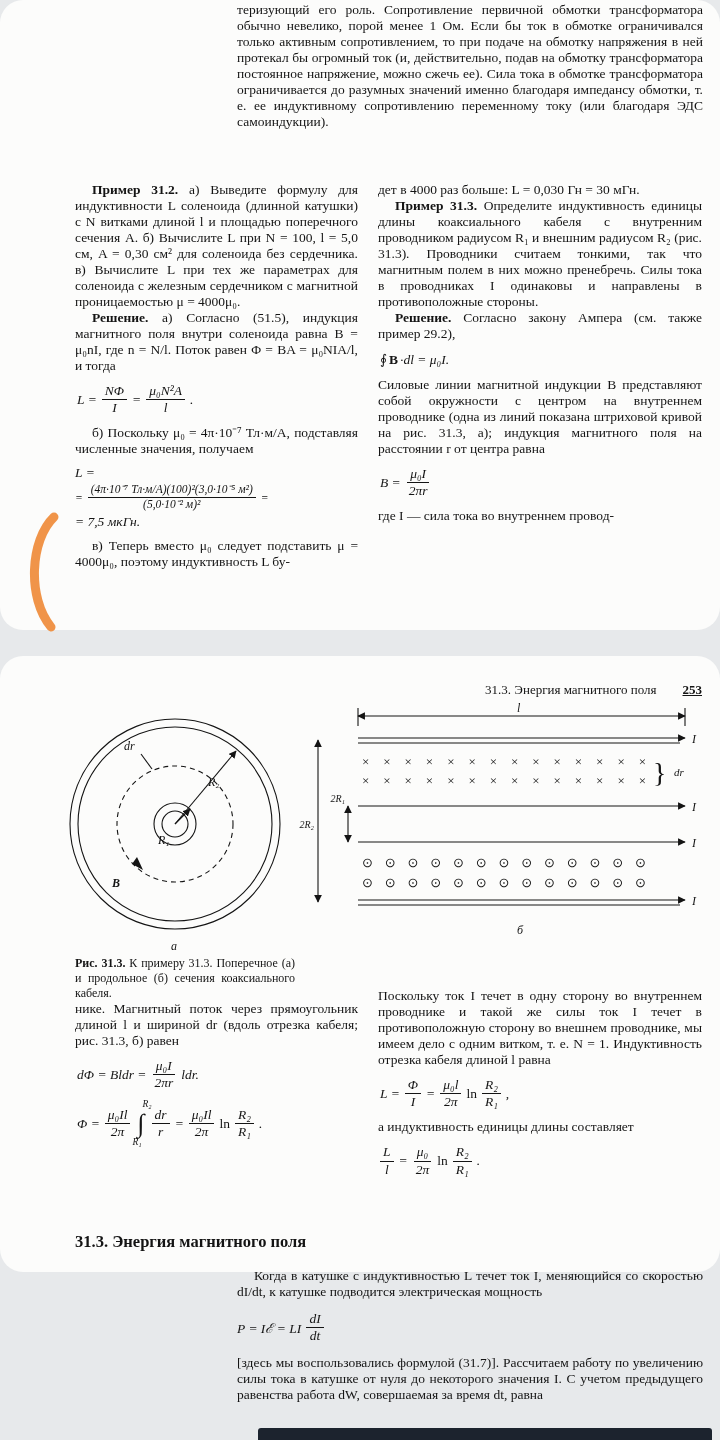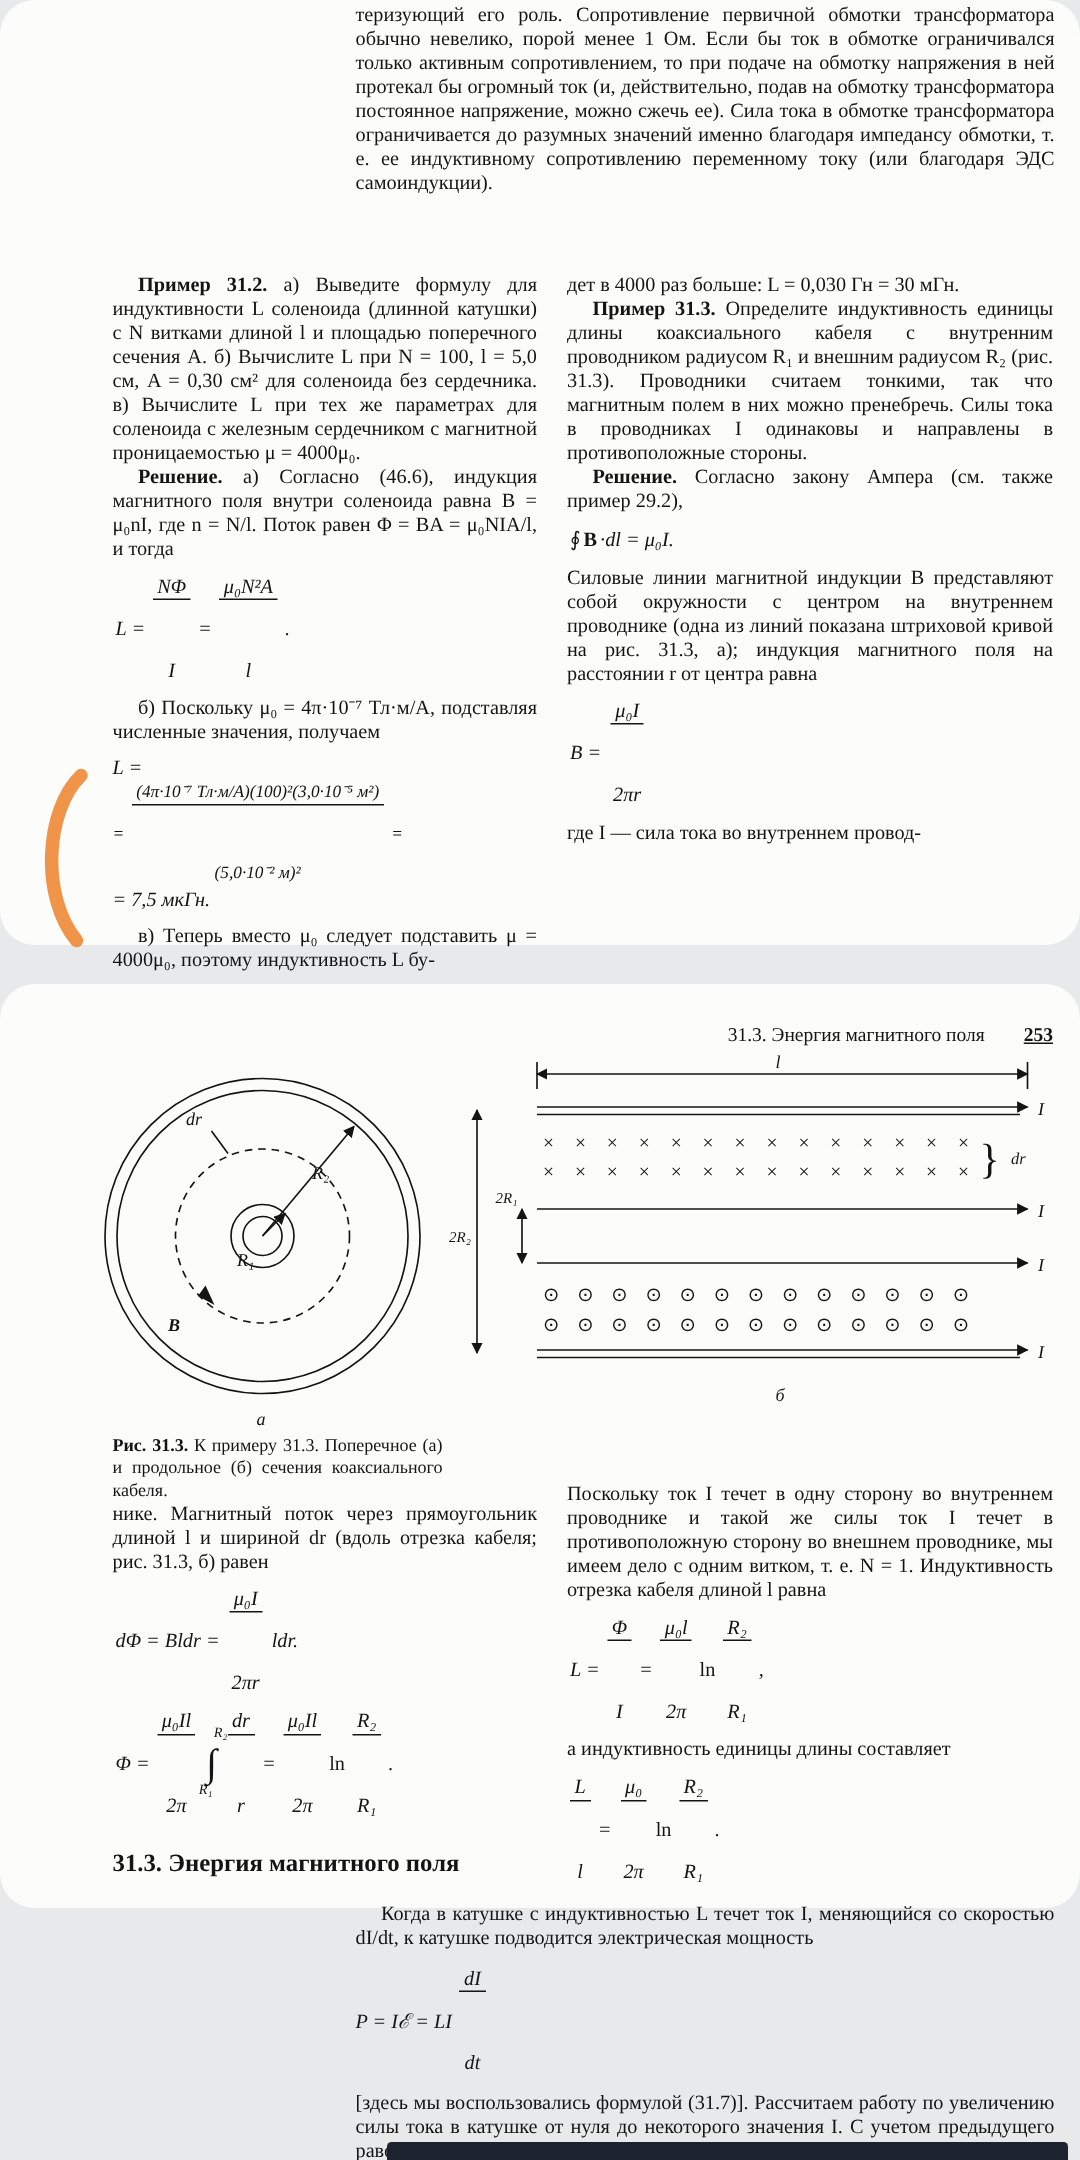--- a/index.html
+++ b/index.html
@@ -12,21 +12,21 @@
   p.body{margin:0;font-size:13.5px;line-height:16px;text-align:justify;}
   p.ind{text-indent:17px;}
   .mt{margin-top:8px;}
   .toppara{position:absolute;left:237px;top:2px;width:466px;}
   .colL{position:absolute;left:75px;top:182px;width:283px;}
   .colR{position:absolute;left:378px;top:182px;width:324px;}
 
   
   .formula{display:flex;align-items:center;column-gap:5px;font-style:italic;
            font-size:13.5px;margin:9px 0 9px 2px;}
-  .frac{display:inline-flex;flex-direction:column;align-items:center;line-height:1.2;gap:39px;}
+  .frac{display:inline-flex;flex-direction:column;align-items:center;line-height:1.2;}
   .frac .num{border-bottom:1px solid #141414;padding:0 3px;}
   .frac .den{padding:0 3px;}
   .f2col{display:flex;flex-direction:column;gap:2px;font-style:italic;font-size:13.5px;margin:8px 0;}
   .f2col .r{display:flex;align-items:center;gap:5px;}
   .f2col .small{font-size:11.5px;}
   .intgrp{display:inline-flex;flex-direction:column;align-items:center;line-height:1;}
   .intgrp .sup{font-size:9.5px;align-self:flex-end;transform:translateX(5px);}
   .intgrp .sub{font-size:9.5px;align-self:flex-start;transform:translateX(-3px);}
   .intgrp .glyph{font-size:26px;font-style:normal;padding:1px 2px;}
   .bvec{font-weight:bold;font-style:normal;}
@@ -55,21 +55,21 @@
 
   <div id="page1" class="page">
 
     <div class="toppara">
       <p class="body">теризующий его роль. Сопротивление первичной обмотки трансформатора обычно невелико, порой менее 1 Ом. Если бы ток в обмотке ограничивался только активным сопротивлением, то при подаче на обмотку напряжения в ней протекал бы огромный ток (и, действительно, подав на обмотку трансформатора постоянное напряжение, можно сжечь ее). Сила тока в обмотке трансформатора ограничивается до разумных значений именно благодаря импедансу обмотки, т. е. ее индуктивному сопротивлению переменному току (или благодаря ЭДС самоиндукции).</p>
     </div>
 
     <div class="colL">
       <p class="body ind"><b>Пример 31.2.</b> <span>а) Выведите формулу для индуктивности L соленоида (длинной катушки) с N витками длиной l и площадью поперечного сечения A. б) Вычислите L при N = 100, l = 5,0 см, A = 0,30 см² для соленоида без сердечника. в) Вычислите L при тех же параметрах для соленоида с железным сердечником с магнитной проницаемостью μ = 4000μ₀.</span></p>
 
-      <p class="body ind mt"><b>Решение.</b> <span>а) Согласно (46.6), индукция магнитного поля внутри соленоида равна B = μ₀nI, где n = N/l. Поток равен Φ = BA = μ₀NIA/l, и тогда</span></p>
+      <p class="body ind mt"><b>Решение.</b> <span>а) Согласно (51.5), индукция магнитного поля внутри соленоида равна B = μ₀nI, где n = N/l. Поток равен Φ = BA = μ₀NIA/l, и тогда</span></p>
 
       <div class="formula">
         <span>L =</span>
         <span class="frac">
             <span class="num">NΦ</span>
             <span class="den">I</span>
           </span>
         <span>=</span>
         <span class="frac">
             <span class="num">μ₀N²A</span>

